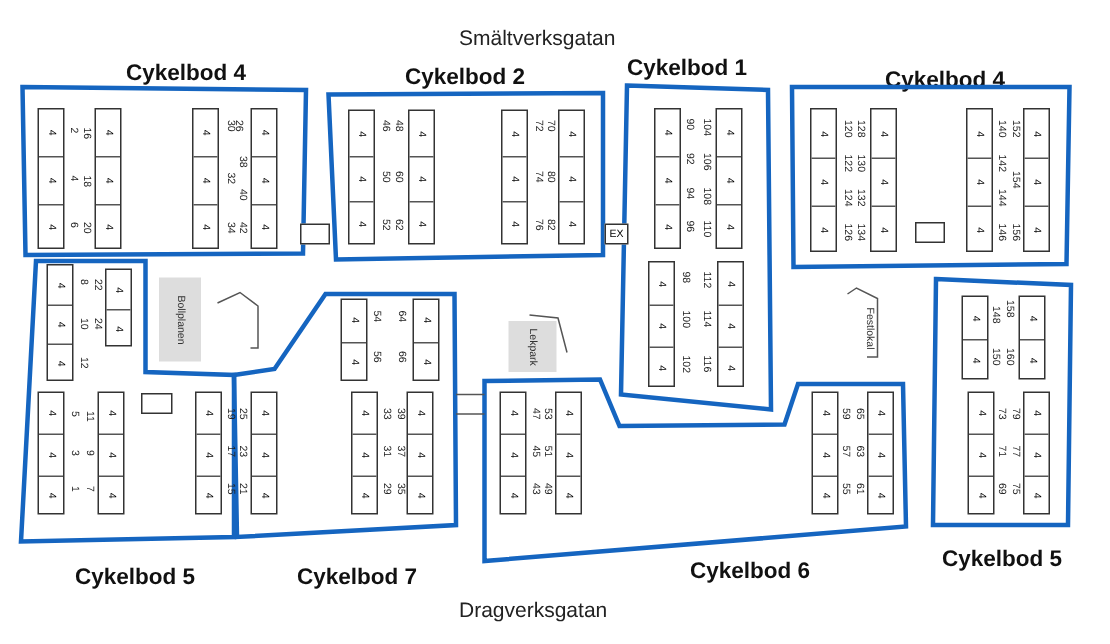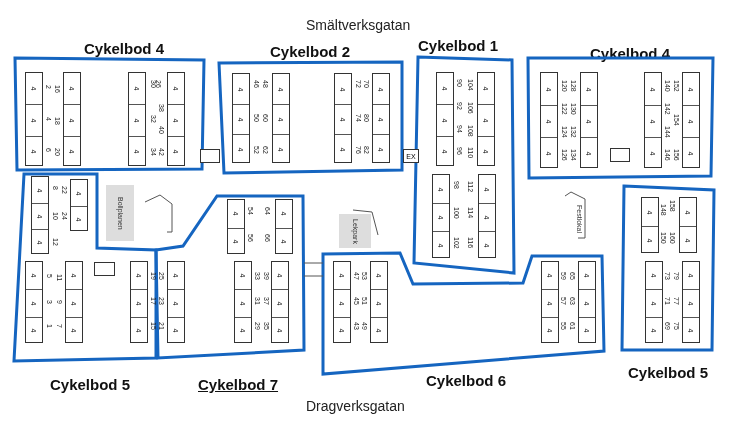--- a/index.html
+++ b/index.html
@@ -21,22 +21,22 @@
 <body>
 
 <div class="street" style="left:306px;top:17px;">Smältverksgatan</div>
 <div class="street" style="left:306px;top:398px;">Dragverksgatan</div>
 
 <div class="title" style="left:84px;top:40px;">Cykelbod 4</div>
 <div class="title" style="left:270px;top:43px;">Cykelbod 2</div>
 <div class="title" style="left:418px;top:37px;">Cykelbod 1</div>
 <div class="title" style="left:590px;top:45px;">Cykelbod 4</div>
 <div class="title" style="left:628px;top:364px;">Cykelbod 5</div>
-<div class="title" style="left:426px;top:372px;text-align:right;">Cykelbod 6</div>
-<div class="title" style="left:198px;top:376px;text-decoration:underline;">Cykelbod 7</div>
+<div class="title" style="left:460px;top:372px;text-align:right;">Cykelbod 6</div>
+<div class="title" style="left:198px;top:376px;">Cykelbod 7</div>
 <div class="title" style="left:50px;top:376px;">Cykelbod 5</div>
 
 <svg class="outline" width="740" height="429">
   <g fill="none" stroke="#1565c0" stroke-width="3">
     <polygon points="15,58 204,60 202,169 17,170"></polygon>
     <polygon points="219,63 402,62 402,170 224,173"></polygon>
     <polygon points="418,57 512,60 514,273 414,263"></polygon>
     <polygon points="528,58 713,58 711,176 529,178"></polygon>
     <polygon points="624,186 714,190 712,350 622,350"></polygon>
     <polygon points="323,254 400,253 413,284 523,283 532,256 602,256 604,351 323,374"></polygon>

